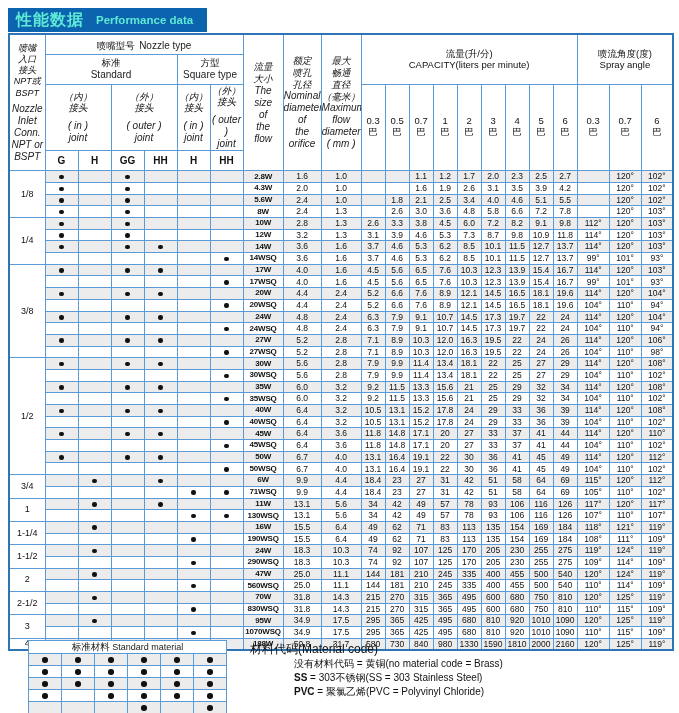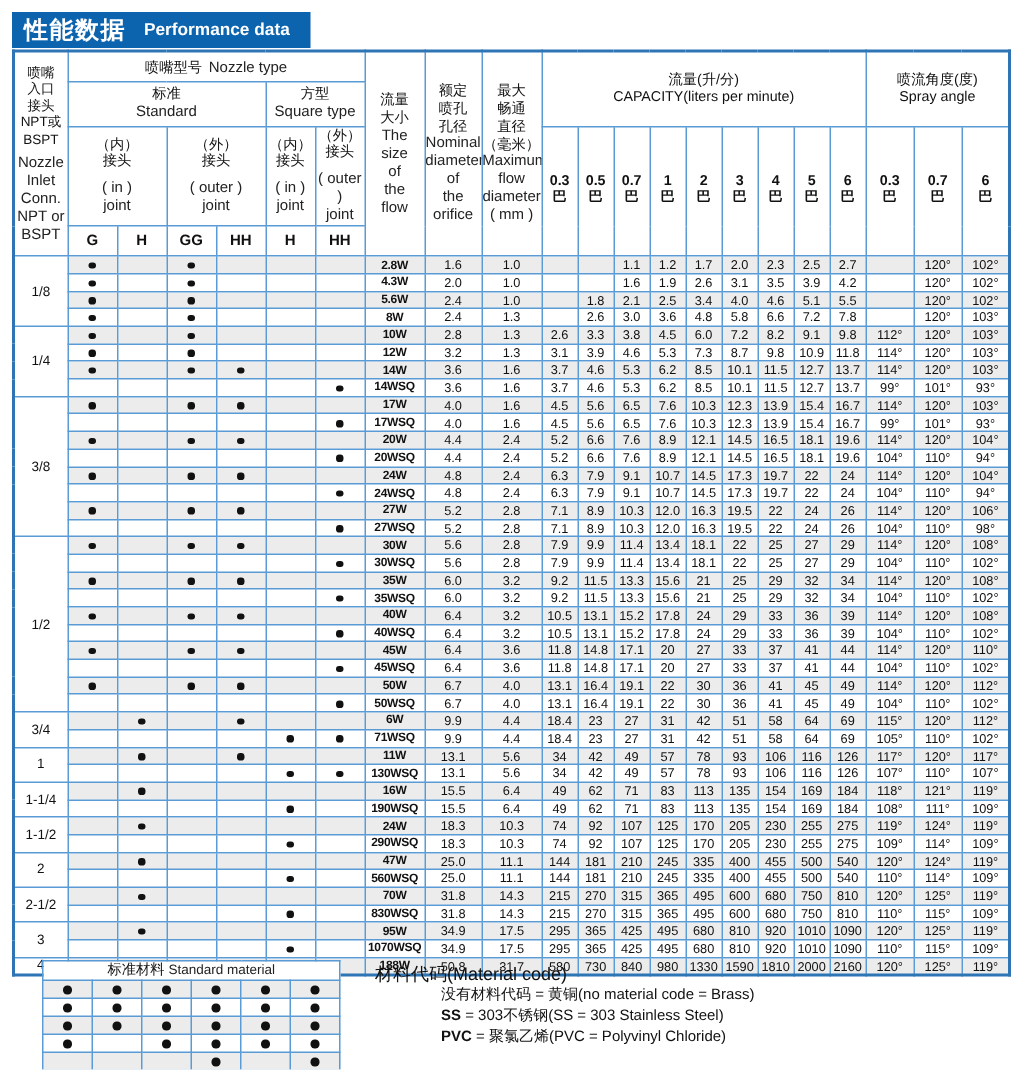--- a/index.html
+++ b/index.html
@@ -5,48 +5,48 @@
   html,body { margin:0; padding:0; background:#ffffff; }
   .page {
     position:relative; width:679px; height:713px; overflow:hidden;
     background:#ffffff; font-family:"Liberation Sans","DejaVu Sans",sans-serif; color:#111;
   }
   * { box-sizing:border-box; }
 
   
   .title-bar {
     position:absolute; left:8px; top:8px; height:24px;
-    background:#0c63ae; color:#ffffff; display:flex; align-items:center;
+    background:#0c63ae; color:#5eead4; display:flex; align-items:center;
     padding:0 14px 0 8px; gap:12px; white-space:nowrap;
   }
   .title-zh { font-size:16px; font-weight:bold; letter-spacing:1px; }
   .title-en { font-size:11.5px; font-weight:bold; }
 
   
   table.main {
     position:absolute; left:8px; top:33px; width:664px;
     border-collapse:collapse; table-layout:fixed;
     border:2px solid #2e75b6;
   }
   table.main th, table.main td {
     border:1px solid #5b9bd5; padding:0; text-align:center; vertical-align:middle;
     overflow:hidden;
   }
   thead th { font-weight:normal; background:#fff; }
-  .pre { white-space:pre-line; }
+  .pre { white-space:pre-line;font-style:italic; }
   .zh { font-size:9.5px; line-height:1.25; }
   .en { font-size:10px; line-height:1.2; color:#222; }
   .hr1 { height:20px; } .hr2 { height:30px; } .hr3 { height:52px; } .hr4 { height:20px; }
   .inlet-th .zh { font-size:9px; }
   .inlet-th .en { margin-top:4px; }
   .joint-th .en { margin-top:6px; }
   .letter-th { font-size:10px; font-weight:bold !important; }
   .capacity-th .zh, .spray-th .zh { font-size:9.5px; }
   .capacity-th .en, .spray-th .en { font-size:9.5px; color:#111; }
-  .pressure-th { vertical-align:bottom; padding-bottom:2px; font-size:9.5px; line-height:1.15;font-weight:bold; }
+  .pressure-th { vertical-align:bottom; padding-bottom:2px; font-size:9.5px; line-height:1.15; }
 
   tbody tr { height:11.7px; }
   tbody td { font-size:8.5px; line-height:1; color:#111; }
   td.size-cell { font-size:9px; background:#fff; }
   td.model-cell { font-weight:bold; font-size:8px; letter-spacing:-0.2px; }
   td.shaded { background:#ececec; }
   tr.group-start td { border-top:1.5px solid #2e75b6; }
   .dot { display:inline-block; width:4.5px; height:4.5px; border-radius:50%; background:#111; vertical-align:middle; }
 
   

